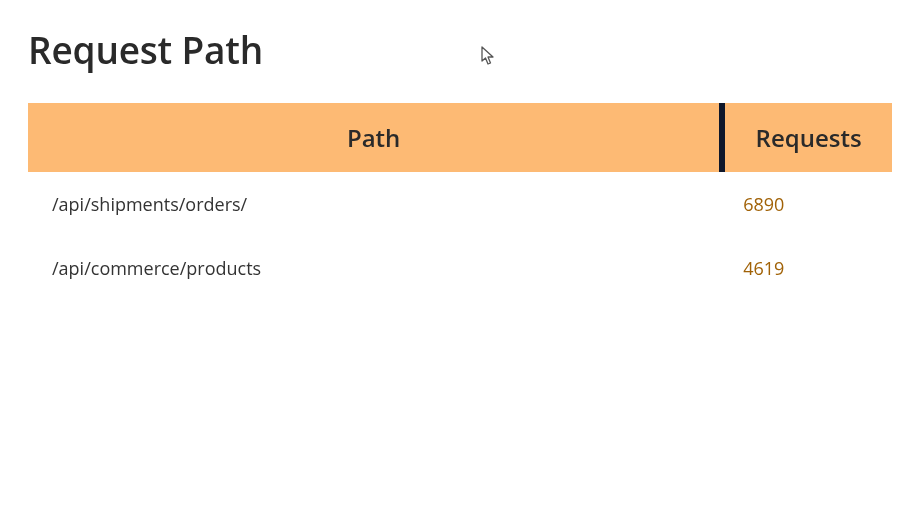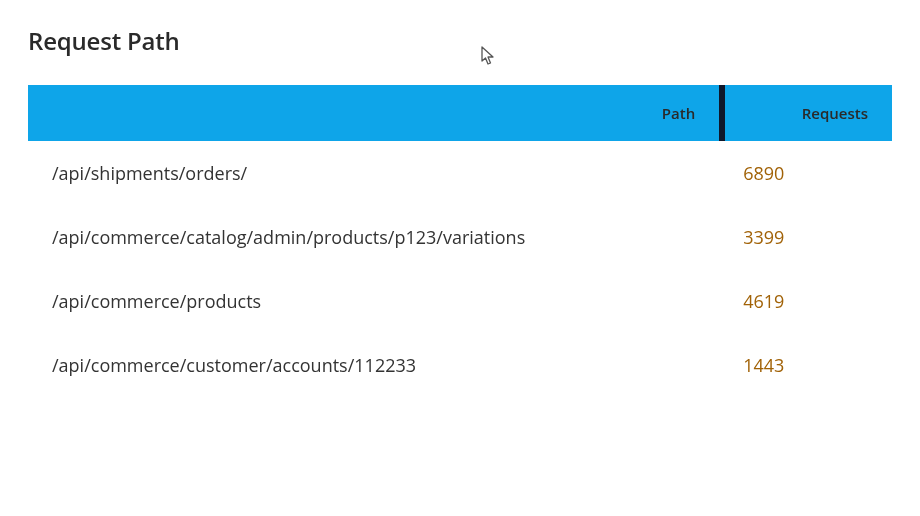--- a/index.html
+++ b/index.html
@@ -10,39 +10,39 @@
     body {
       font-family: -apple-system, BlinkMacSystemFont, "Segoe UI", "Open Sans", Helvetica, Arial, sans-serif;
       background: #ffffff;
       width: 920px;
       height: 516px;
       padding: 24px 28px;
       color: #2a2a2a;
       position: relative;
     }
     .page-title {
-      font-size: 24px;
+      font-size: 37px;
       font-weight: 600;
       color: #2a2a2a;
       margin-bottom: 28px;
       letter-spacing: -0.2px;
     }
     .table-wrap {
       width: 100%;
     }
     table {
       width: 100%;
       border-collapse: separate;
       border-spacing: 0;
     }
     thead th {
-      background: #0ea5e9;
-      text-align: right;
+      background: #fdba74;
+      text-align: center;
       font-weight: 600;
-      font-size: 15px;
+      font-size: 24px;
       color: #2a2a2a;
       padding: 18px 24px;
     }
     thead th:first-child {
       width: 80%;
     }
     thead th:last-child {
       width: 20%;
     }
     
@@ -84,30 +84,22 @@
         <th>Path</th>
         <th>Requests</th>
       </tr>
     </thead>
     <tbody>
       <tr>
         <td>/api/shipments/orders/</td>
         <td>6890</td>
       </tr>
       <tr>
-        <td>/api/commerce/catalog/admin/products/p123/variations</td>
-        <td>3399</td>
-      </tr>
-      <tr>
         <td>/api/commerce/products</td>
         <td>4619</td>
-      </tr>
-      <tr>
-        <td>/api/commerce/customer/accounts/112233</td>
-        <td>1443</td>
       </tr>
     </tbody>
   </table>
 </div>
 
 <div class="cursor">
   <svg viewBox="0 0 14 20" xmlns="http://www.w3.org/2000/svg">
     <path d="M1 1 L1 15 L4.5 12 L7 18 L9.5 17 L7 11 L12 11 Z" fill="none" stroke="#555" stroke-width="1.3" stroke-linejoin="round"></path>
   </svg>
 </div>

